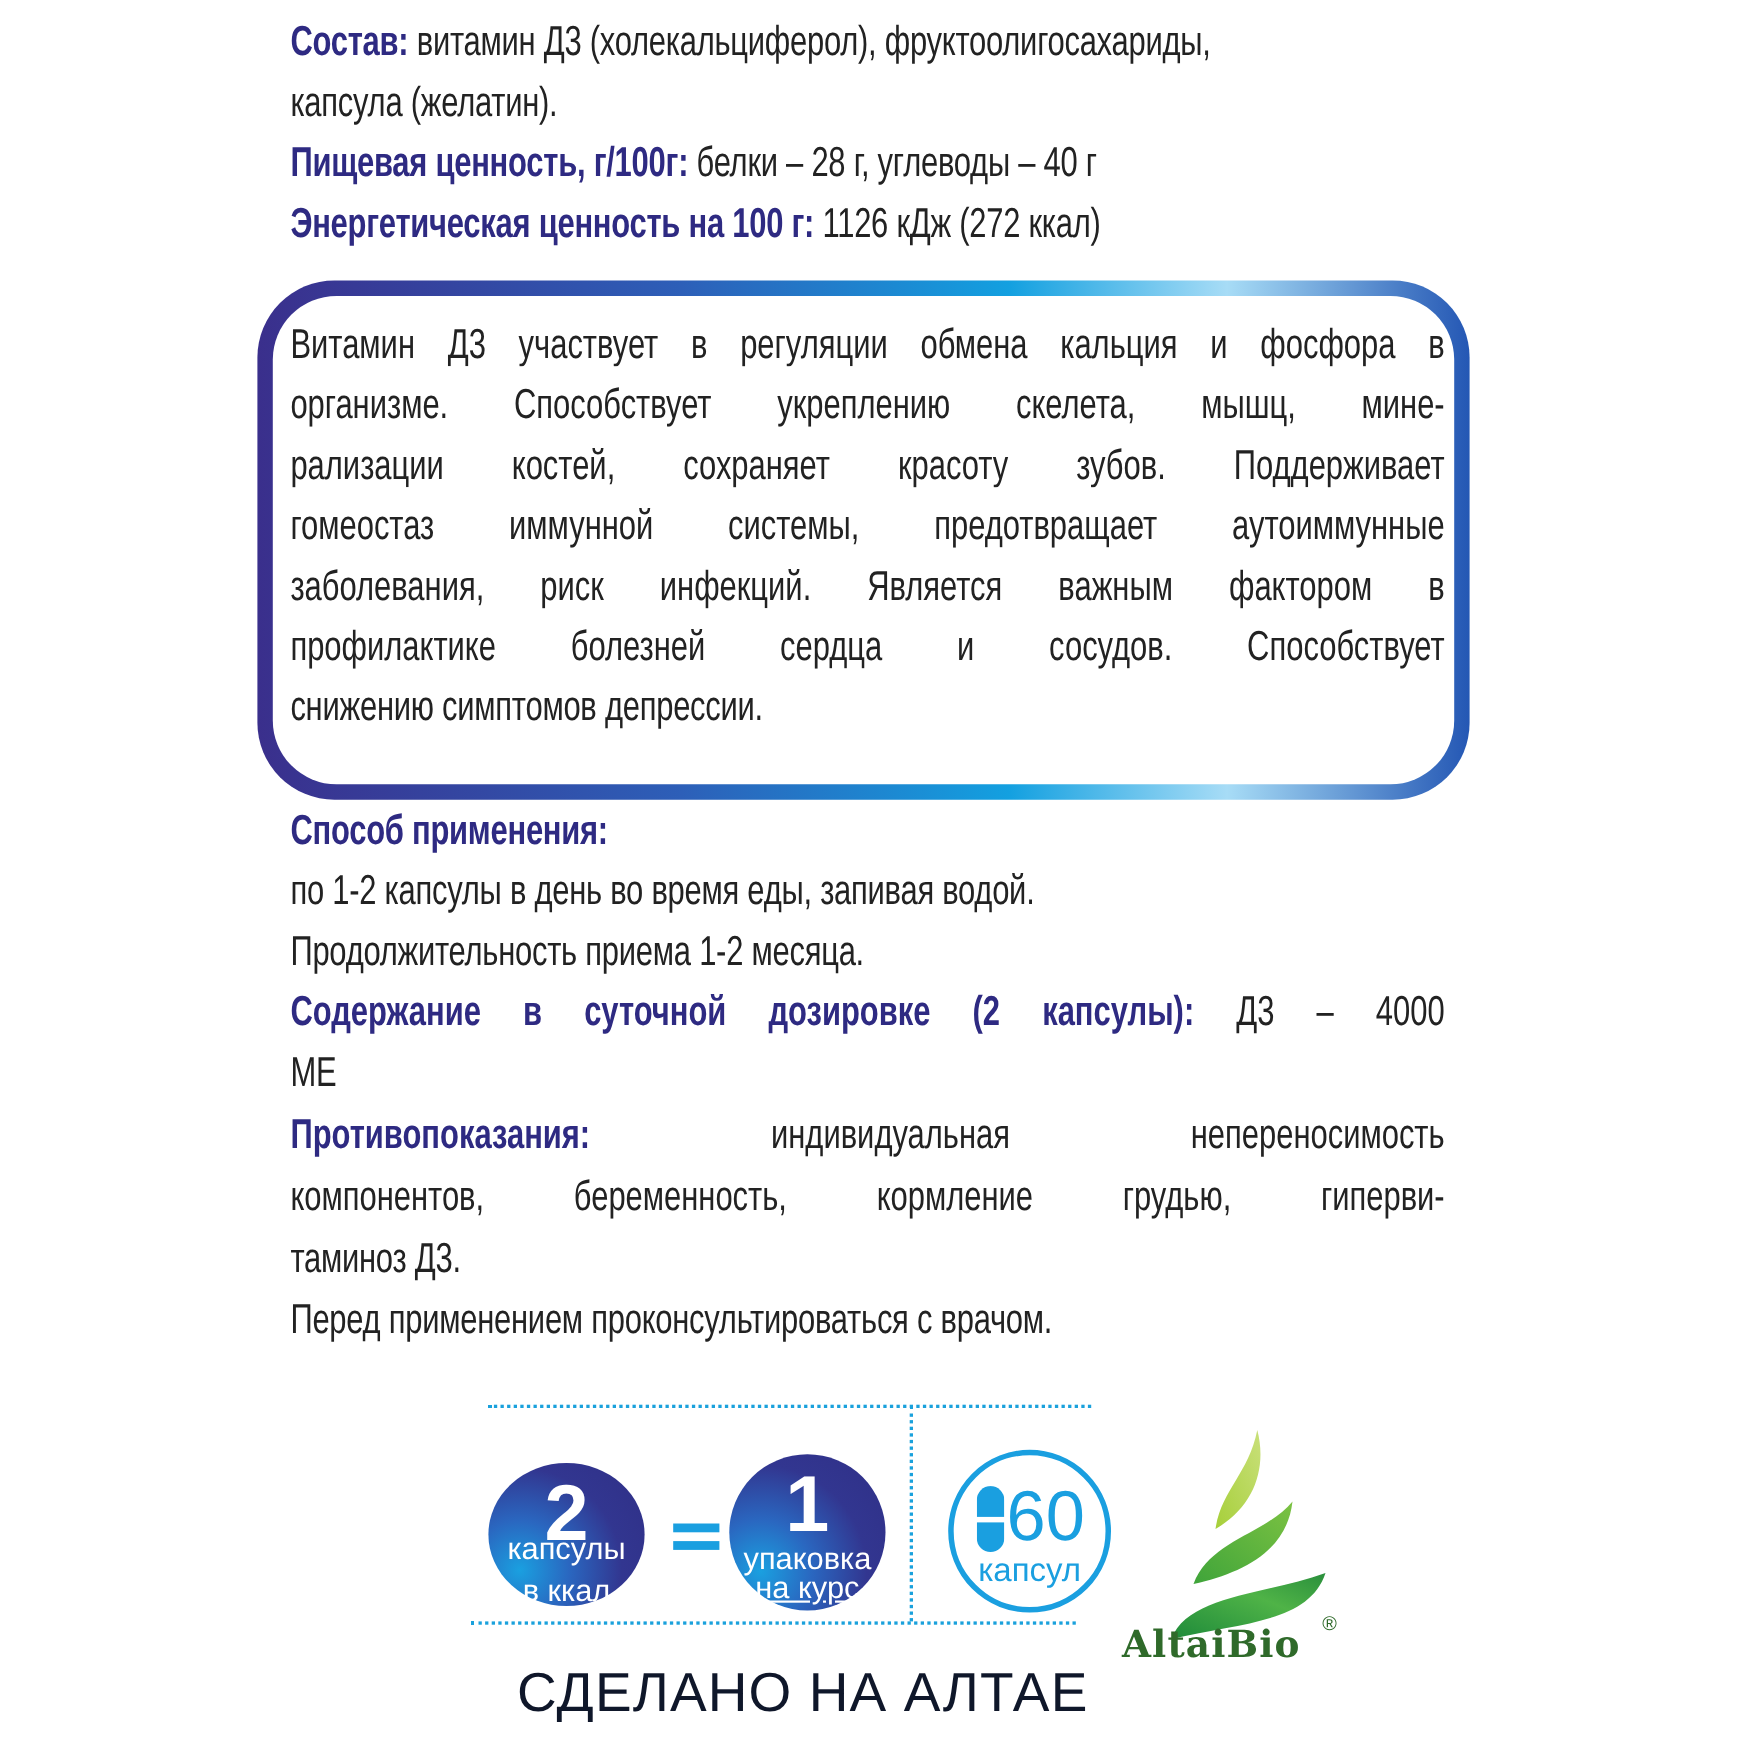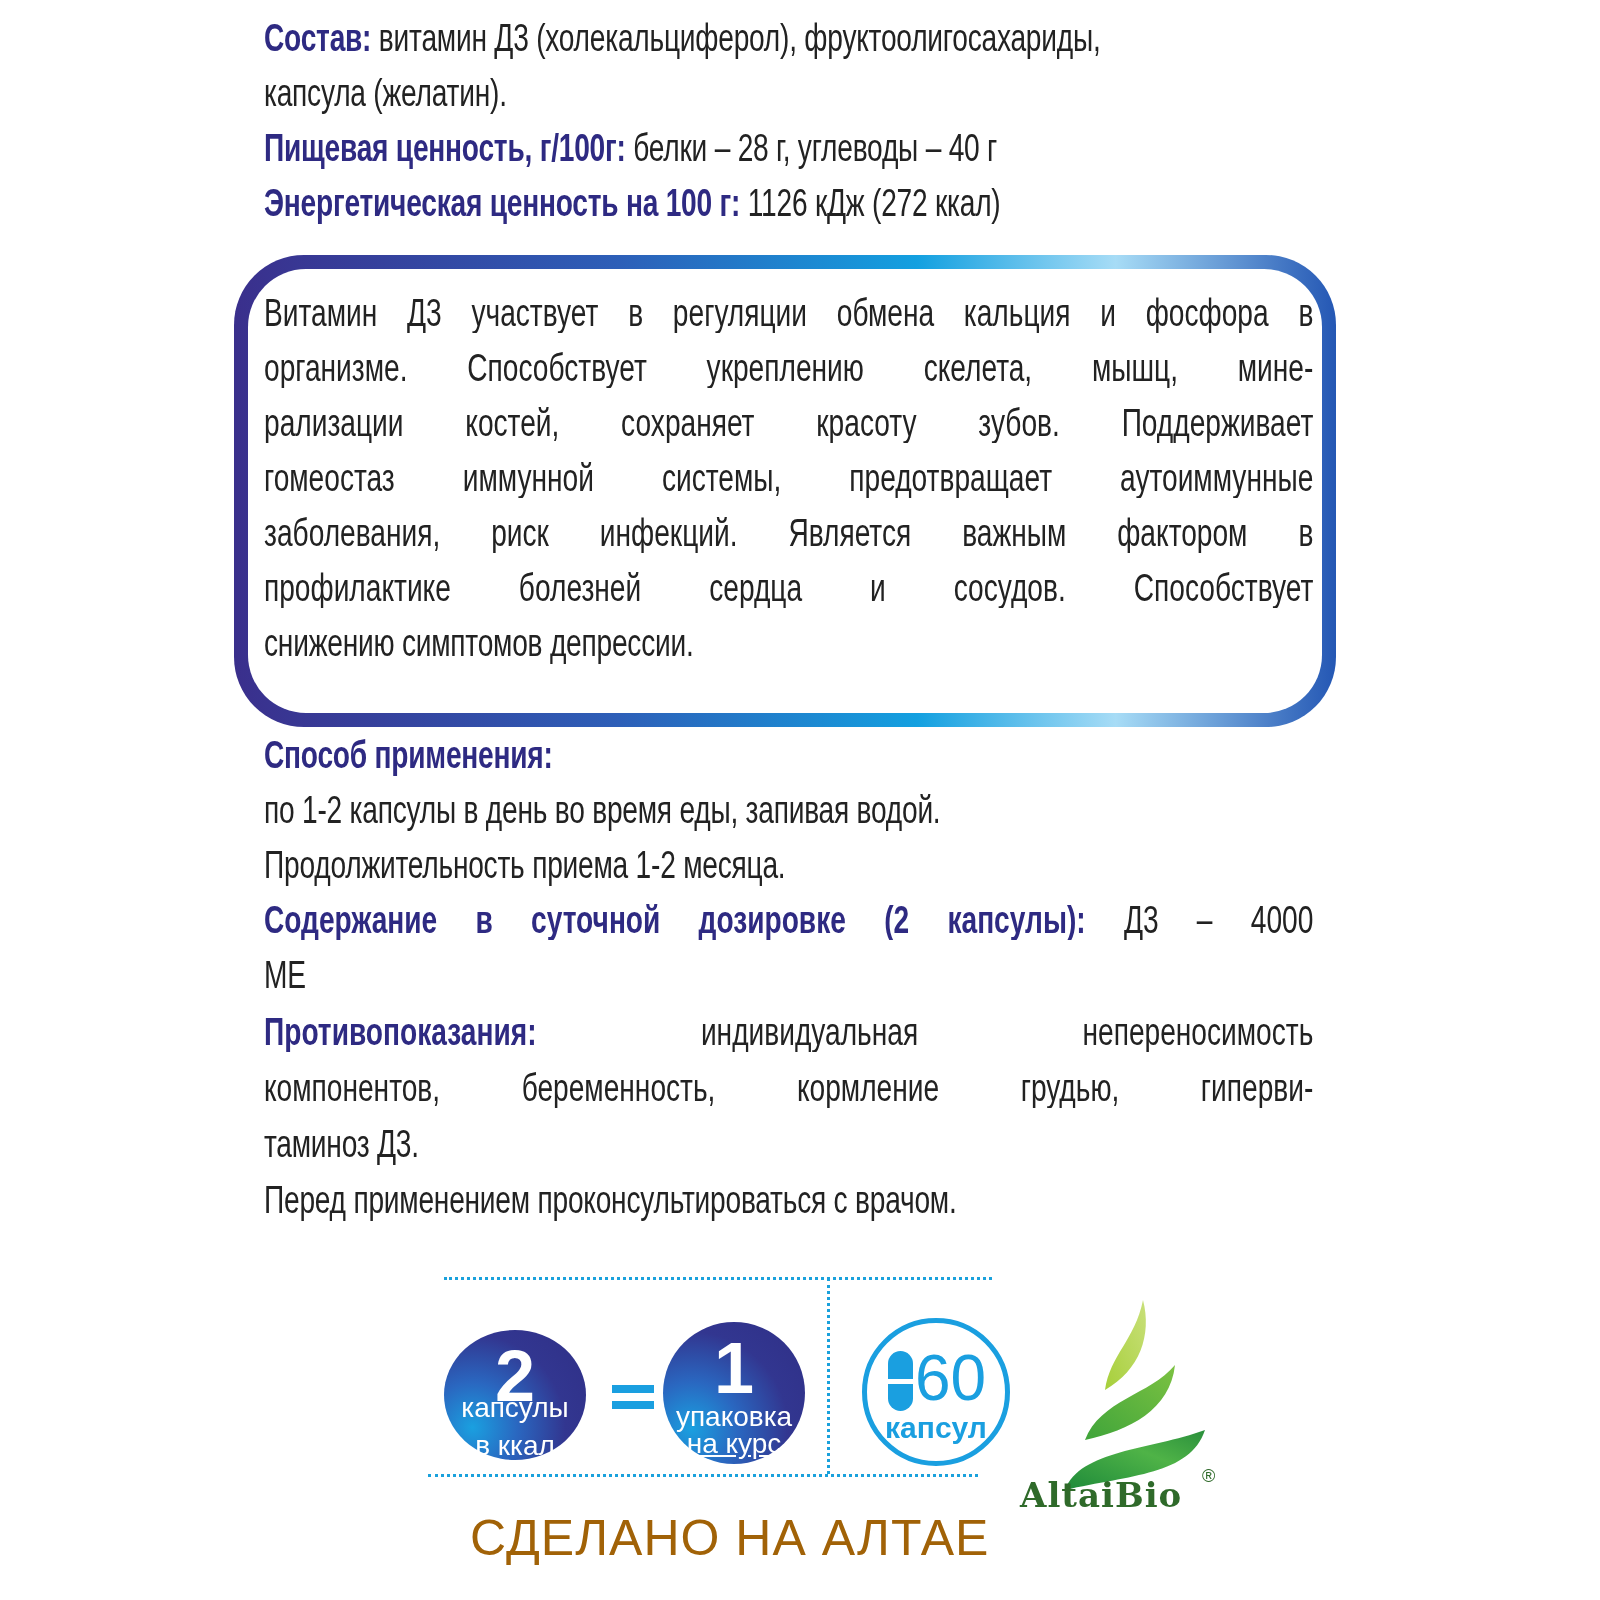--- a/index.html
+++ b/index.html
@@ -23,22 +23,22 @@
   .circle .num { position:absolute; left:0; right:0; top:6px; font-size:72px; font-weight:bold; line-height:80px; }
   .circle .t1, .circle .t2 { position:absolute; left:0; right:0; font-size:28px; line-height:28px; }
   .eq { position:absolute; left:612px; top:1385px; width:42px; height:24px; }
   .eq div { position:absolute; left:0; width:42px; height:8px; background:#1a9fe0; }
   .ring { position:absolute; left:862px; top:1318px; width:148px; height:148px; border-radius:50%;
           border:5px solid #1a9fe0; box-sizing:border-box; color:#1a9fe0; text-align:center; }
   .pill { position:absolute; left:21px; top:28px; width:25px; height:60px; border-radius:13px; overflow:hidden; }
   .pill .top { position:absolute; top:0; left:0; right:0; height:28px; background:#1a9fe0; }
   .pill .bot { position:absolute; top:33px; left:0; right:0; bottom:0; background:#1a9fe0; }
   .ring .num { position:absolute; left:48px; top:20px; font-size:64px; font-weight:normal; line-height:70px; }
-  .ring .cap { position:absolute; left:0; right:0; top:90px; font-size:30px; line-height:30px; font-weight:bold; }
-  .made { position:absolute; left:470px; top:1510px; font-size:50px; color:#a16207; letter-spacing:1px; line-height:56px; }
+  .ring .cap { position:absolute; left:0; right:0; top:90px; font-size:30px; line-height:30px; font-weight:normal; }
+  .made { position:absolute; left:470px; top:1510px; font-size:50px; color:#0f172a; letter-spacing:1px; line-height:56px; }
   .logo { position:absolute; left:1040px; top:1300px; width:180px; height:200px; }
   .logo-text { position:absolute; left:1020px; top:1478px; font-family:"DejaVu Serif", serif; font-weight:bold;
                font-size:34px; color:#2f6a2a; letter-spacing:1px; line-height:34px; }
   .reg { position:absolute; left:1202px; top:1466px; font-size:18px; color:#2f6a2a; }
 </style>
 </head>
 <body>
 
 <div class="line" style="top:18px;">
   <span class="lbl">Состав:</span><span> витамин Д3 (холекальциферол), фруктоолигосахариды,</span>

